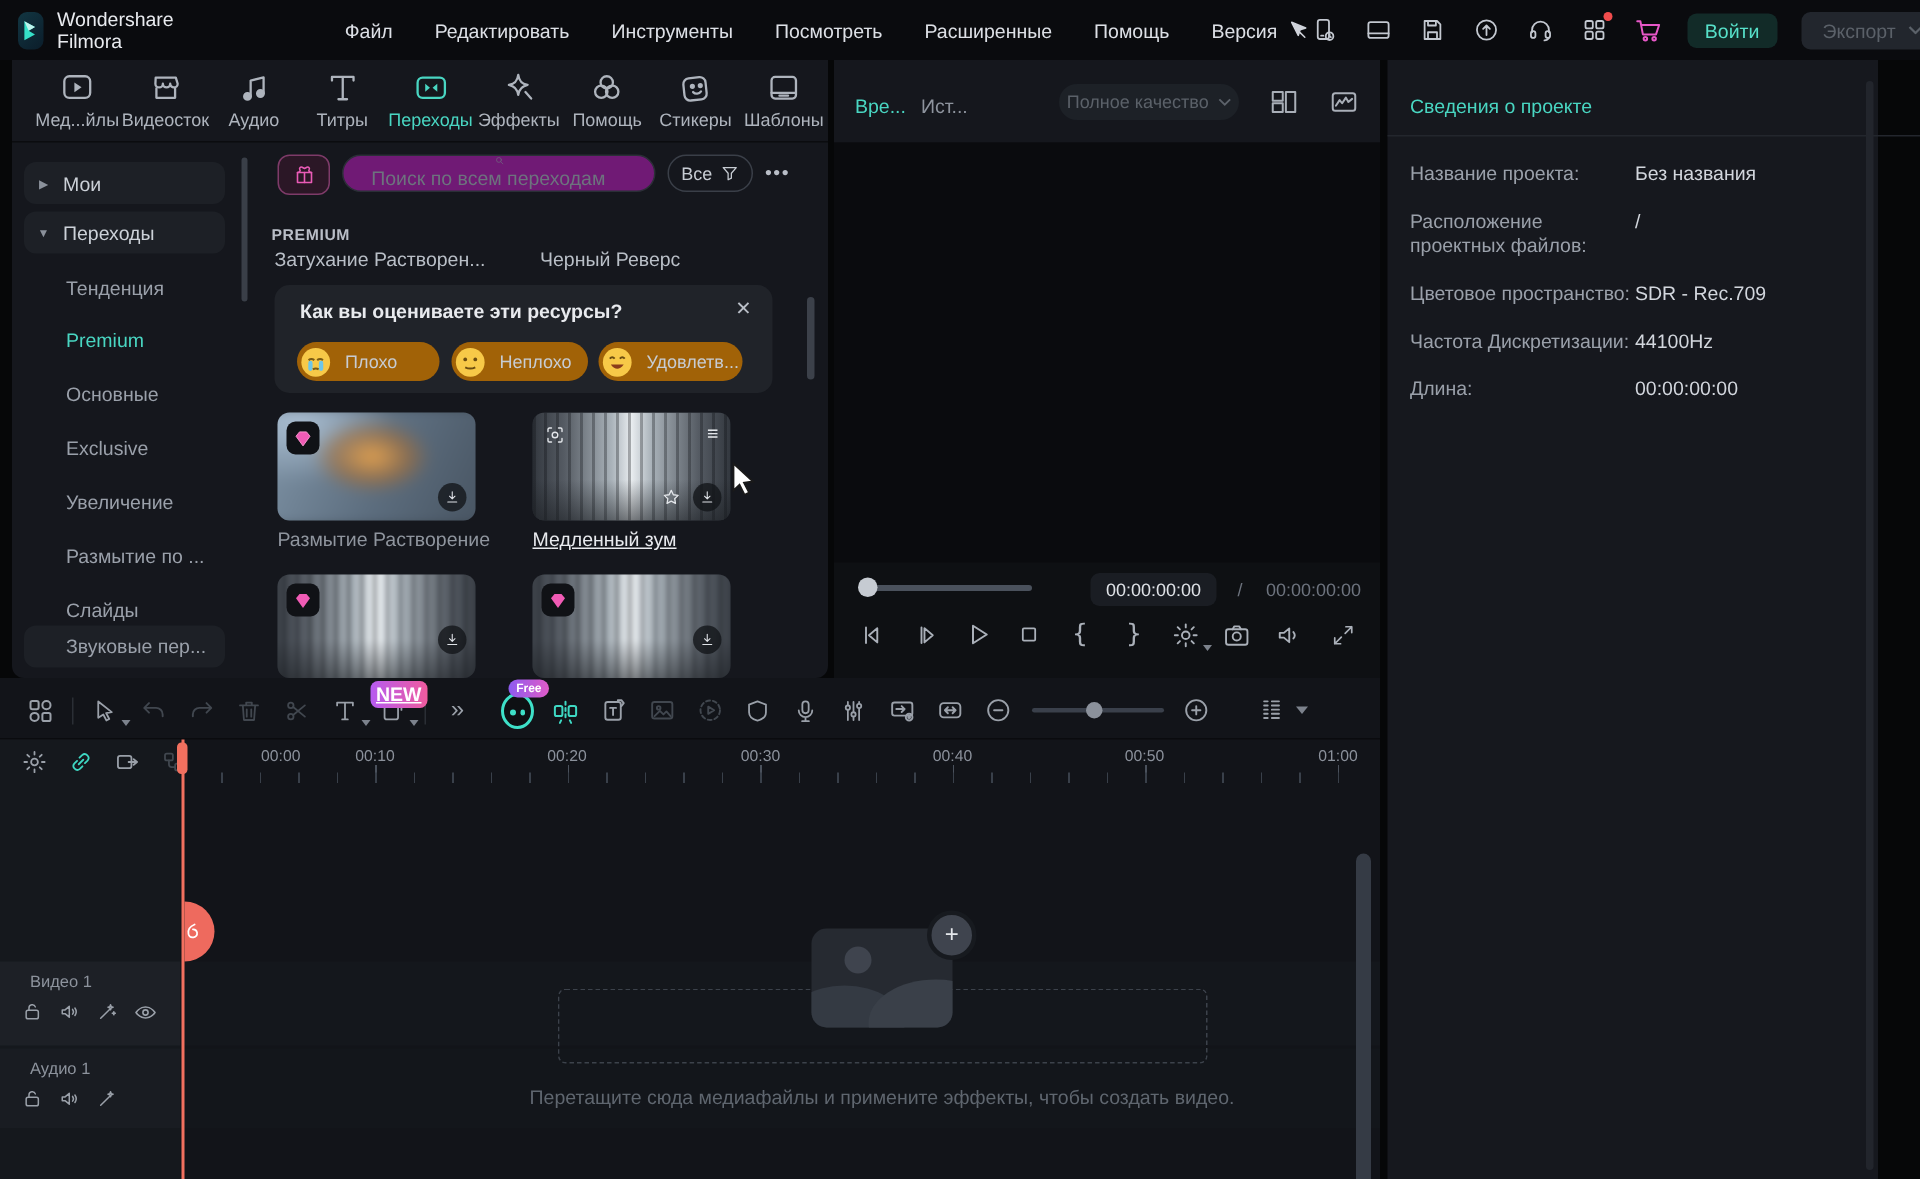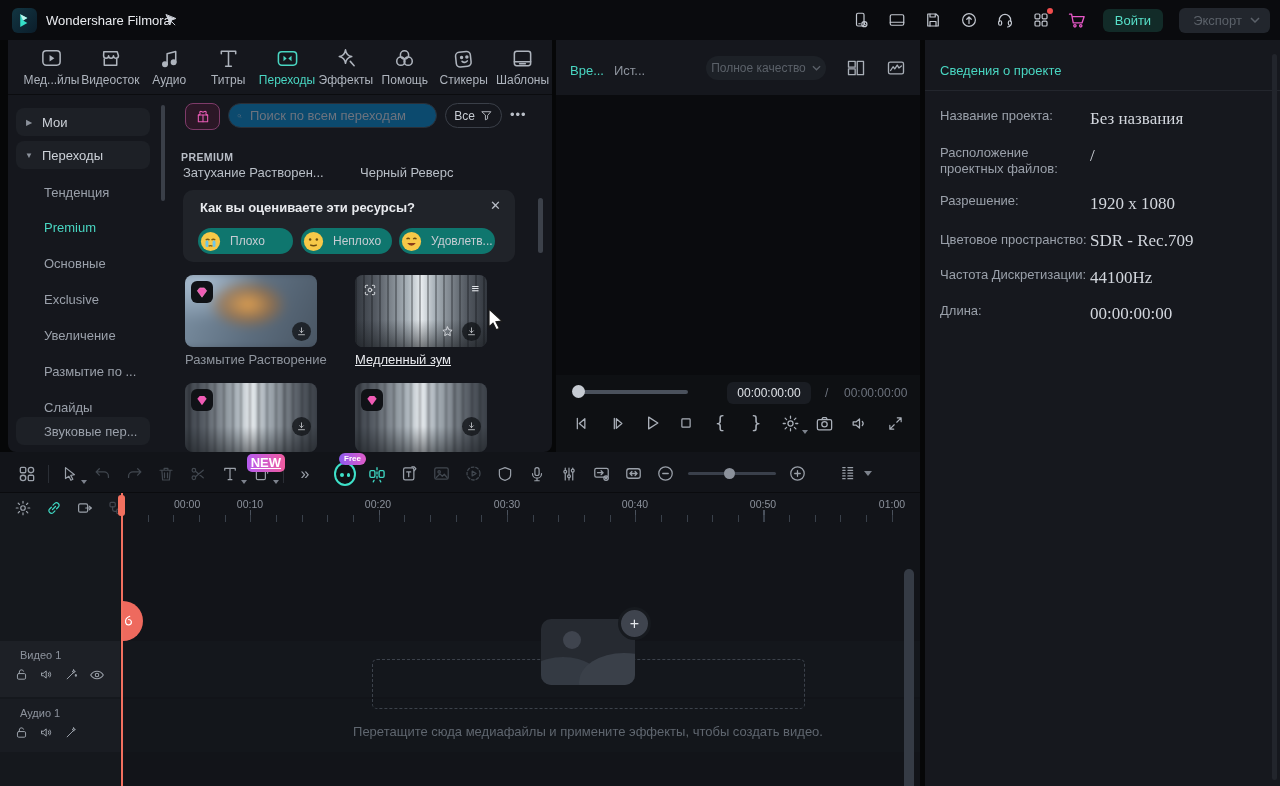--- a/index.html
+++ b/index.html
@@ -30,32 +30,32 @@
   .sb{position:absolute;left:0;top:55px;width:160px;height:357px;}
   .sbgroup{position:absolute;left:8px;width:134px;height:28px;background:#1d2026;border-radius:8px;display:flex;align-items:center;font-size:13px;color:#ccd1d8;}
   .sbgroup .arr{width:26px;text-align:center;font-size:8px;color:#8b919b;}
   .sbitem{position:absolute;left:36px;font-size:13px;color:#9aa0aa;transform:translateY(-50%);white-space:nowrap;}
   .sbitem.active{color:#49d6c2;}
   .sbitem-bg{position:absolute;left:8px;width:134px;height:28px;background:#1d2026;border-radius:8px;}
   .sbscroll{position:absolute;left:153px;top:10px;width:4px;height:96px;background:#3a3f48;border-radius:2px;}
 
   .lib{position:absolute;left:160px;top:55px;width:384px;height:357px;overflow:hidden;}
   .packbtn{position:absolute;left:17px;top:8px;width:33px;height:25px;border-radius:8px;background:#2b1726;border:1px solid #7e3b69;display:flex;align-items:center;justify-content:center;color:#e95bb6;}
-  .search{position:absolute;left:60px;top:8px;width:209px;height:25px;border-radius:13px;background:#0c4a6e;border:1px solid #2b2f37;display:flex;align-items:center;box-sizing:border-box;padding:0 8px;color:#707682;}
+  .search{position:absolute;left:60px;top:8px;width:209px;height:25px;border-radius:13px;background:#701a75;border:1px solid #2b2f37;display:flex;align-items:center;box-sizing:border-box;padding:0 8px;color:#707682;flex-direction:column;}
   .search input{flex:1;background:transparent;border:none;outline:none;color:#9aa0aa;font-size:13px;font-family:"Liberation Sans",sans-serif;margin-left:6px;}
   .search input::placeholder{color:#6d737e;}
   .filter{position:absolute;left:277px;top:8px;width:57px;height:25px;border-radius:13px;border:1px solid #3a3f48;box-sizing:border-box;display:flex;align-items:center;justify-content:center;gap:5px;font-size:12px;color:#c7ccd3;}
   .more{position:absolute;left:342px;top:12px;font-size:13px;letter-spacing:1px;color:#b9bec7;}
   .secml{position:absolute;left:13px;top:56px;font-size:10.5px;font-weight:bold;letter-spacing:.4px;color:#b9bec7;}
   .prevlab{position:absolute;top:70px;font-size:13px;color:#b9bfc7;}
 
   .rcard{position:absolute;left:15px;top:95px;width:332px;height:72px;background:#202329;border-radius:10px;}
   .rq{position:absolute;left:17px;top:10px;font-size:13px;font-weight:bold;color:#e8eaee;}
   .rclose{position:absolute;right:14px;top:8px;font-size:13px;color:#b9bec7;}
-  .pill{position:absolute;top:38px;height:26px;border-radius:13px;background:#0f766e;display:flex;align-items:center;}
+  .pill{position:absolute;top:38px;height:26px;border-radius:13px;background:#a16207;display:flex;align-items:center;}
   .pill .face{width:23px;height:23px;margin-left:1px;flex:0 0 auto;}
   .pill .plabel{font-size:12px;color:#c7ccd3;padding:0 12px 0 8px;white-space:nowrap;}
 
   .thumb{position:absolute;width:132px;border-radius:8px;overflow:hidden;background:#20242b;}
   .th-inner{position:absolute;inset:0;}
   .t-blur{background:
     radial-gradient(48px 30px at 48% 42%,#e0a050 0%,rgba(160,110,60,.65) 45%,rgba(120,100,90,0) 72%),
     radial-gradient(80px 50px at 15% 15%,#a9bdd0,rgba(150,170,190,0) 70%),
     linear-gradient(115deg,#8398ab 0%,#5c6d7e 55%,#46525f 100%);
     filter:blur(4px);transform:scale(1.15);}
@@ -85,27 +85,27 @@
   .scrub{position:absolute;left:18px;top:350px;width:114px;height:4px;background:#4a515c;border-radius:2px;}
   .scrubdot{position:absolute;left:-2px;top:-5px;width:13px;height:13px;border-radius:50%;background:#c6cbd2;}
   .timebox{position:absolute;left:171px;top:342px;width:84px;height:22px;background:#1a1d23;border-radius:6px;color:#dfe2e7;font-size:12px;display:flex;align-items:center;justify-content:center;}
   .tsep{position:absolute;left:269px;top:346px;color:#6d737e;font-size:12px;}
   .ttotal{position:absolute;left:288px;top:346px;color:#6d737e;font-size:12px;}
   .pvctl{position:absolute;left:0;top:366px;width:364px;height:34px;display:flex;align-items:center;color:#aab0b9;}
   .pvctl .c{position:absolute;display:flex;align-items:center;justify-content:center;width:24px;height:24px;}
   .brace{font-size:17px;color:#aab0b9;font-family:"DejaVu Sans Mono",monospace;}
 
   
-  .proj{position:absolute;left:925px;top:40px;width:355px;height:746px;background:#16181e;}
+  .proj{position:absolute;left:925px;top:40px;width:327px;height:746px;background:#16181e;}
   .projhead{position:absolute;left:15px;top:23px;font-size:13px;color:#49d6c2;}
   .projdiv{position:absolute;left:0;top:50px;width:355px;height:1px;background:#23262d;}
   .prows{position:absolute;left:15px;top:68px;width:320px;}
   .prow{display:flex;margin-bottom:15px;}
   .plab{flex:0 0 150px;font-size:13px;color:#9aa0aa;line-height:1.28;}
-  .pval{font-size:17px;color:#d2d6dd;line-height:1.28;font-family:Liberation Serif, serif;}
+  .pval{font-size:13px;color:#d2d6dd;line-height:1.28;}
   .prow.tall{align-items:center;}
   .projscroll{position:absolute;right:3px;top:14px;width:5px;height:726px;background:#22252c;border-radius:3px;}
 
   
   .tl{position:absolute;left:0;top:452px;width:920px;height:334px;background:#121419;}
   .tlbar{position:absolute;left:0;top:3px;width:920px;height:38px;display:flex;align-items:center;color:#9aa0a9;border-bottom:1px solid #0a0b0e;box-sizing:border-box;}
   .tbi{position:relative;width:22px;height:22px;margin-left:10px;display:flex;align-items:center;justify-content:center;flex:0 0 auto;}
   .tbi.dis{color:#41474f;}
   .tbi.teal{color:#3ed8c3;}
   .vsep{width:1px;height:18px;background:#2a2e35;margin-left:10px;flex:0 0 auto;}
@@ -155,20 +155,29 @@
 <div id="w">
 
   <header class="tb">
     <div class="logo">
       <svg width="17" height="17" viewBox="0 0 24 24">
           <path d="M6 3l10 5.5L10 12l6 3.5L6 21z" fill="#35e0c8"></path>
           <path d="M6 3l10 5.5L10 12z" fill="#bff3ec"></path>
         </svg>
     </div>
     <span class="apptitle">Wondershare Filmora</span>
+    <nav class="menu">
+      <span>Файл</span>
+      <span>Редактировать</span>
+      <span>Инструменты</span>
+      <span>Посмотреть</span>
+      <span>Расширенные</span>
+      <span>Помощь</span>
+      <span>Версия</span>
+    </nav>
     <span class="vcur">
       <svg class="ic" width="15" height="15" viewBox="0 0 24 24">
           <path d="M5 3l7 14 2-6 6-2z" fill="#cfd3da" stroke="#cfd3da"></path>
           <path d="M14 14l5 5" stroke="#cfd3da"></path>
         </svg>
     </span>
     <div class="tbright">
       <span class="tbicon">
           <svg class="ic" width="18" height="18" viewBox="0 0 24 24">
             <rect x="6" y="3" width="10" height="17" rx="2"></rect>
@@ -537,24 +546,20 @@
     <span class="projhead">Сведения о проекте</span>
     <div class="projdiv"></div>
     <div class="prows">
       <div class="prow">
           <span class="plab">Название проекта:</span>
           <span class="pval">Без названия</span>
         </div>
       <div class="prow">
           <span class="plab">Расположение проектных файлов:</span>
           <span class="pval">/</span>
-        </div>
-      <div class="prow">
-          <span class="plab">Разрешение:</span>
-          <span class="pval">1920 x 1080</span>
         </div>
       <div class="prow tall">
           <span class="plab">Цветовое пространство:</span>
           <span class="pval">SDR - Rec.709</span>
         </div>
       <div class="prow">
           <span class="plab">Частота Дискретизации:</span>
           <span class="pval">44100Hz</span>
         </div>
       <div class="prow">

